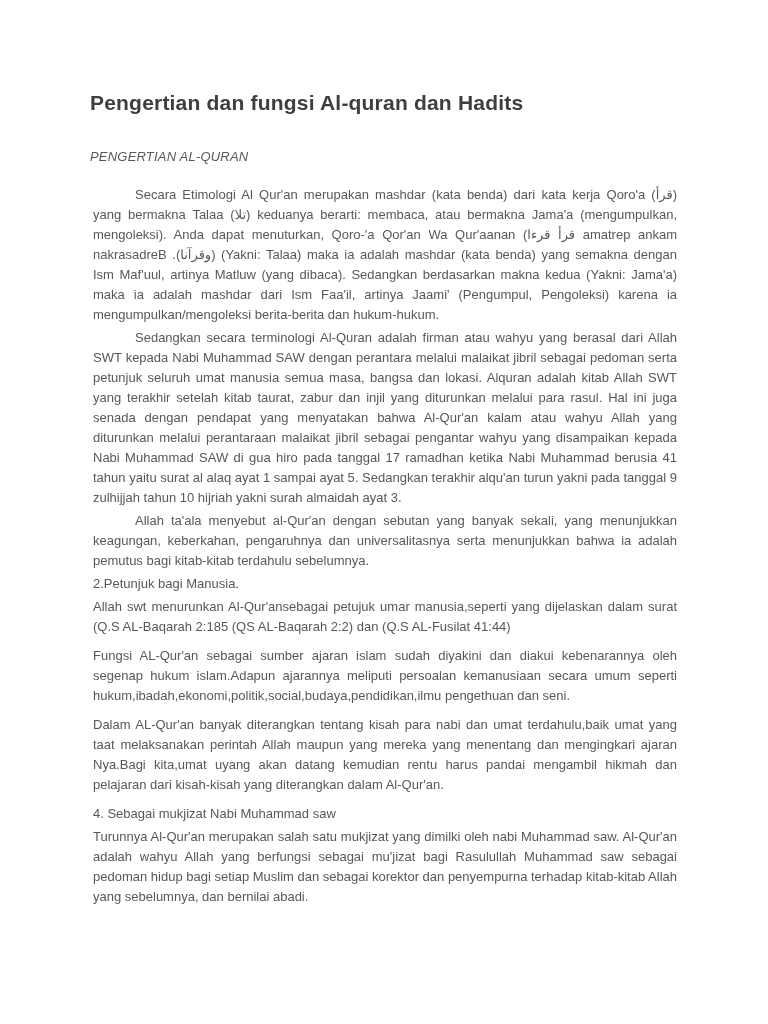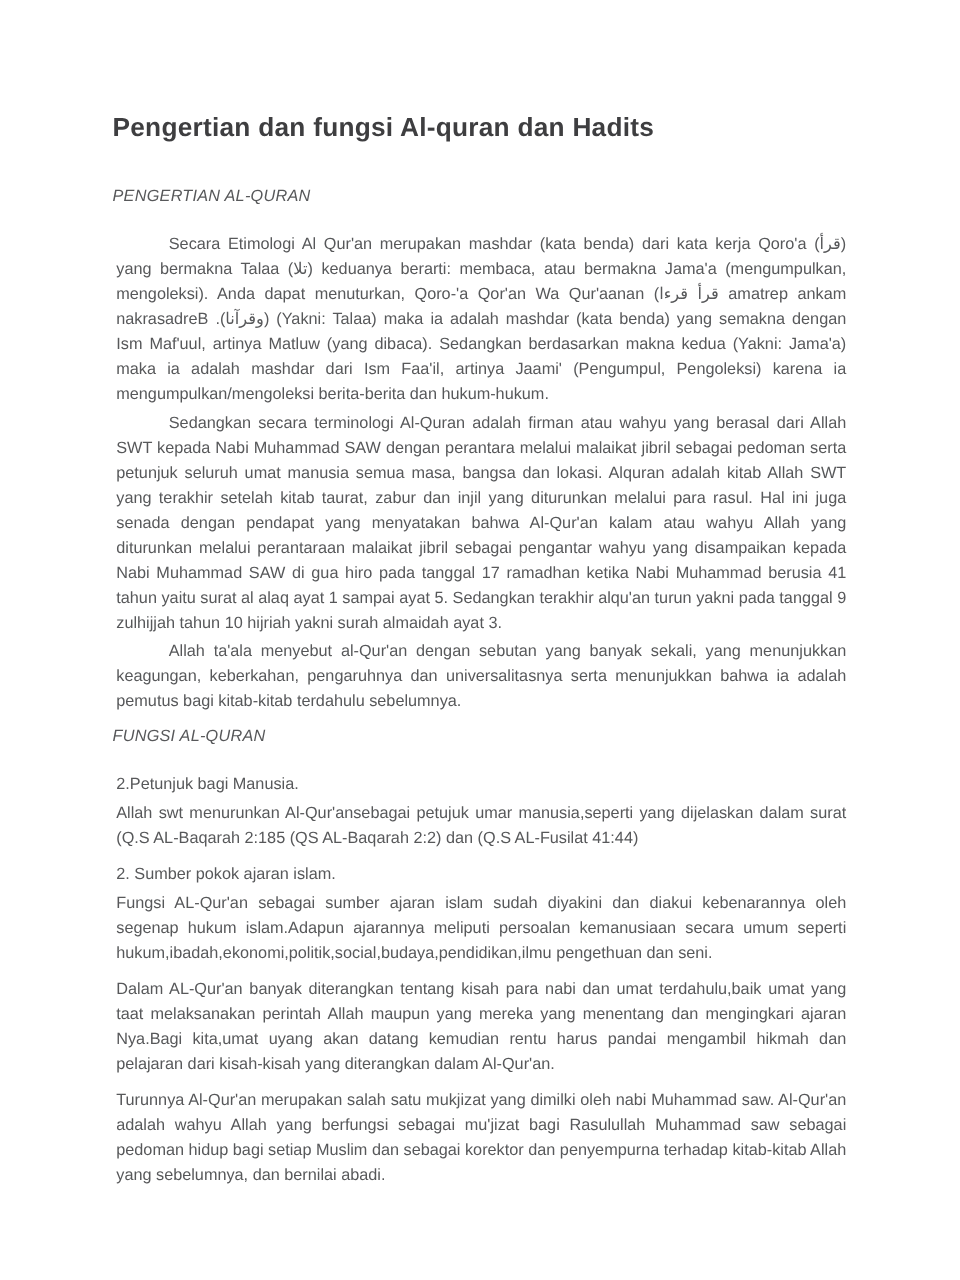--- a/index.html
+++ b/index.html
@@ -65,34 +65,33 @@
     <h1 class="doc-title">Pengertian dan fungsi Al-quran dan Hadits</h1>
 
     <h2 class="section-heading">PENGERTIAN AL-QURAN</h2>
 
     <p class="para indent">Secara Etimologi Al Qur'an merupakan mashdar (kata benda) dari kata kerja Qoro'a (⁨قرأ⁩) yang bermakna Talaa (⁨تلا⁩) keduanya berarti: membaca, atau bermakna Jama'a (mengumpulkan, mengoleksi). Anda dapat menuturkan, Qoro-'a Qor'an Wa Qur'aanan (⁨قرأ قرءا⁩ amatrep ankam nakrasadreB .(⁨وقرآنا⁩) (Yakni: Talaa) maka ia adalah mashdar (kata benda) yang semakna dengan Ism Maf'uul, artinya Matluw (yang dibaca). Sedangkan berdasarkan makna kedua (Yakni: Jama'a) maka ia adalah mashdar dari Ism Faa'il, artinya Jaami' (Pengumpul, Pengoleksi) karena ia mengumpulkan/mengoleksi berita-berita dan hukum-hukum.</p>
 
     <p class="para indent">Sedangkan secara terminologi Al-Quran adalah firman atau wahyu yang berasal dari Allah SWT kepada Nabi Muhammad SAW dengan perantara melalui malaikat jibril sebagai pedoman serta petunjuk seluruh umat manusia semua masa, bangsa dan lokasi. Alquran adalah kitab Allah SWT yang terakhir setelah kitab taurat, zabur dan injil yang diturunkan melalui para rasul. Hal ini juga senada dengan pendapat yang menyatakan bahwa Al-Qur'an kalam atau wahyu Allah yang diturunkan melalui perantaraan malaikat jibril sebagai pengantar wahyu yang disampaikan kepada Nabi Muhammad SAW di gua hiro pada tanggal 17 ramadhan ketika Nabi Muhammad berusia 41 tahun yaitu surat al alaq ayat 1 sampai ayat 5. Sedangkan terakhir alqu'an turun yakni pada tanggal 9 zulhijjah tahun 10 hijriah yakni surah almaidah ayat 3.</p>
 
     <p class="para indent">Allah ta'ala menyebut al-Qur'an dengan sebutan yang banyak sekali, yang menunjukkan keagungan, keberkahan, pengaruhnya dan universalitasnya serta menunjukkan bahwa ia adalah pemutus bagi kitab-kitab terdahulu sebelumnya.</p>
 
-    <h2 class="section-heading fungsi">FUNGSI AL-QURAN</h2>
 
     <div class="func-item" style="margin-top:0">
       <p class="para">2.Petunjuk bagi Manusia.</p>
       <p class="para">Allah swt menurunkan Al-Qur'ansebagai petujuk umar manusia,seperti yang dijelaskan dalam surat (Q.S AL-Baqarah 2:185 (QS AL-Baqarah 2:2) dan (Q.S AL-Fusilat 41:44)</p>
     </div>
 
     <div class="func-item">
-      <p class="para">2. Sumber pokok ajaran islam.</p>
       <p class="para">Fungsi AL-Qur'an sebagai sumber ajaran islam sudah diyakini dan diakui kebenarannya oleh segenap hukum islam.Adapun ajarannya meliputi persoalan kemanusiaan secara umum seperti hukum,ibadah,ekonomi,politik,social,budaya,pendidikan,ilmu pengethuan dan seni.</p>
     </div>
 
     <div class="func-item">
       <p class="para">Dalam AL-Qur'an banyak diterangkan tentang kisah para nabi dan umat terdahulu,baik umat yang taat melaksanakan perintah Allah maupun yang mereka yang menentang dan mengingkari ajaran Nya.Bagi kita,umat uyang akan datang kemudian rentu harus pandai mengambil hikmah dan pelajaran dari kisah-kisah yang diterangkan dalam Al-Qur'an.</p>
     </div>
 
     <div class="func-item">
+      <p class="para">4. Sebagai mukjizat Nabi Muhammad saw</p>
       <p class="para">Turunnya Al-Qur'an merupakan salah satu mukjizat yang dimilki oleh nabi Muhammad saw. Al-Qur'an adalah wahyu Allah yang berfungsi sebagai mu'jizat bagi Rasulullah Muhammad saw sebagai pedoman hidup bagi setiap Muslim dan sebagai korektor dan penyempurna terhadap kitab-kitab Allah yang sebelumnya, dan bernilai abadi.</p>
     </div>
 
   </div>
 </div>
 
 </body></html>

